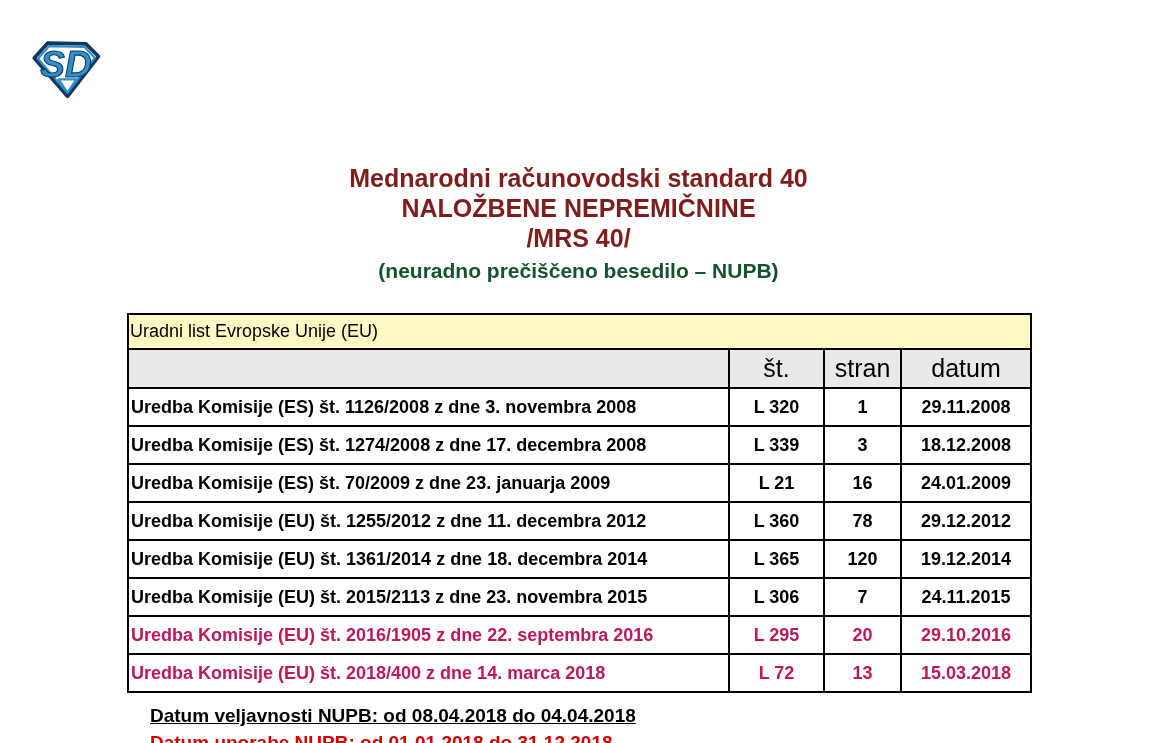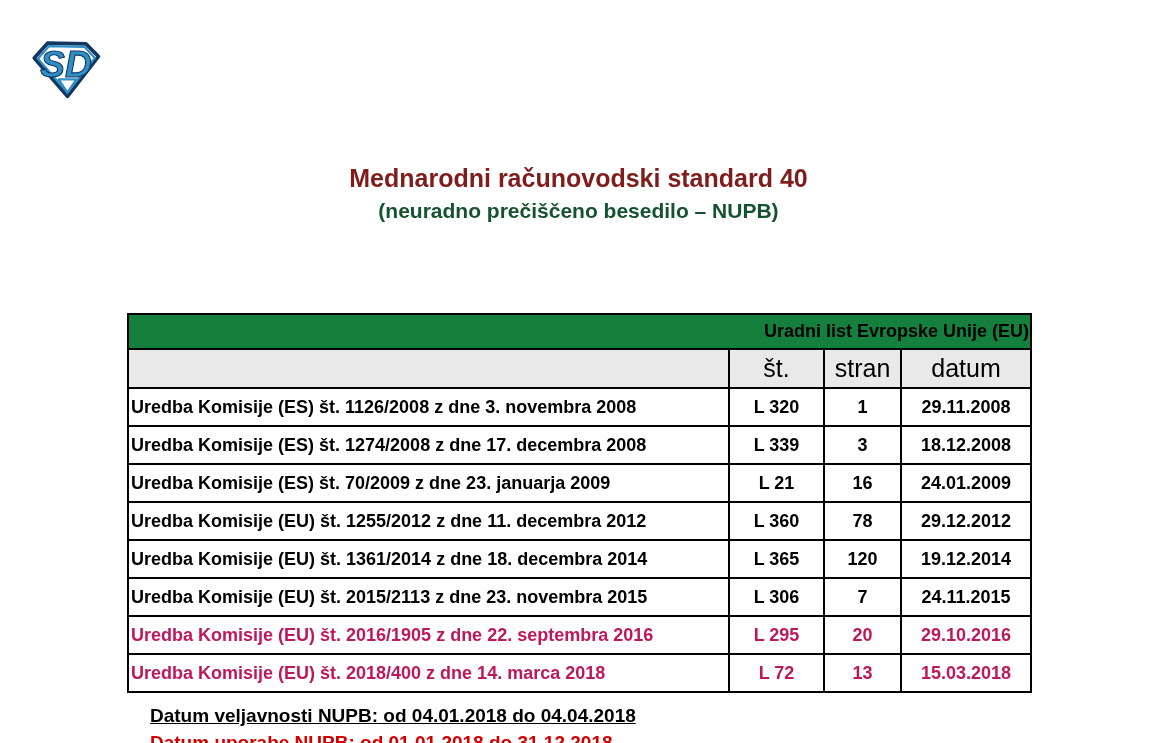--- a/index.html
+++ b/index.html
@@ -20,22 +20,22 @@
     position:absolute;left:127px;top:313px;width:903px;
     border-collapse:collapse;table-layout:fixed;
   }
   table.journal td{
     border:2px solid #000;
     font-size:18px;
     overflow:hidden;
     white-space:nowrap;
   }
   td.caption-cell{
-    height:31px;background:#15803d;text-align:right;
-    font-size:19px;font-weight:bold;
+    height:31px;background:#fef9c3;text-align:left;
+    font-size:19px;font-weight:normal;
   }
   tr.colheads td{
     height:35px;background:#e9e9e9;text-align:center;
     font-size:25px;font-weight:normal;
   }
   tr.data-row td{height:34px;font-weight:bold;}
   td.desc{text-align:left;padding-left:2px;}
   td.num{text-align:center;}
   tr.red-row td{color:#be185d;}
 
@@ -52,20 +52,22 @@
     <svg viewBox="0 0 100 84" width="76" height="62">
       <path d="M7,27 L25,7 L77,8 L94,25 L52,79 Z" fill="#ffffff" stroke="#14365f" stroke-width="5" stroke-linejoin="round"></path>
       <path d="M12,28 L27,11 L75,12 L89,27 L52,74 Z" fill="none" stroke="#2f8fc7" stroke-width="3" stroke-linejoin="round"></path>
       <path d="M52,74 L40,56 L64,56 Z" fill="#ffffff" stroke="#2f8fc7" stroke-width="3" stroke-linejoin="round"></path>
       <text x="50" y="53" text-anchor="middle" font-family="Liberation Sans, sans-serif" font-size="50" font-weight="bold" font-style="italic" fill="#2f8fc7" stroke="#14365f" stroke-width="1.5">SD</text>
     </svg>
   </div>
 
   <div class="titles">
     <div class="title-line">Mednarodni računovodski standard 40</div>
+    <div class="title-line">NALOŽBENE NEPREMIČNINE</div>
+    <div class="title-line">/MRS 40/</div>
     <div class="subtitle">(neuradno prečiščeno besedilo – NUPB)</div>
   </div>
 
   <table class="journal">
     <colgroup>
       <col style="width:601px">
         <col style="width:95px">
         <col style="width:77px">
         <col style="width:130px">
     </colgroup>
@@ -125,17 +127,17 @@
       <tr class="data-row red-row" data-row="7">
         <td class="desc">Uredba Komisije (EU) št. 2018/400 z dne 14. marca 2018</td>
         <td class="num">L 72</td>
         <td class="num">13</td>
         <td class="num">15.03.2018</td>
       </tr>
     </tbody>
   </table>
 
   <div class="footer">
-    <div class="line">Datum veljavnosti NUPB: od 04.01.2018 do 04.04.2018</div>
+    <div class="line">Datum veljavnosti NUPB: od 08.04.2018 do 04.04.2018</div>
     <div class="line red">Datum uporabe NUPB: od 01.01.2018 do 31.12.2018</div>
   </div>
 
 </div>
 
 </body></html>

